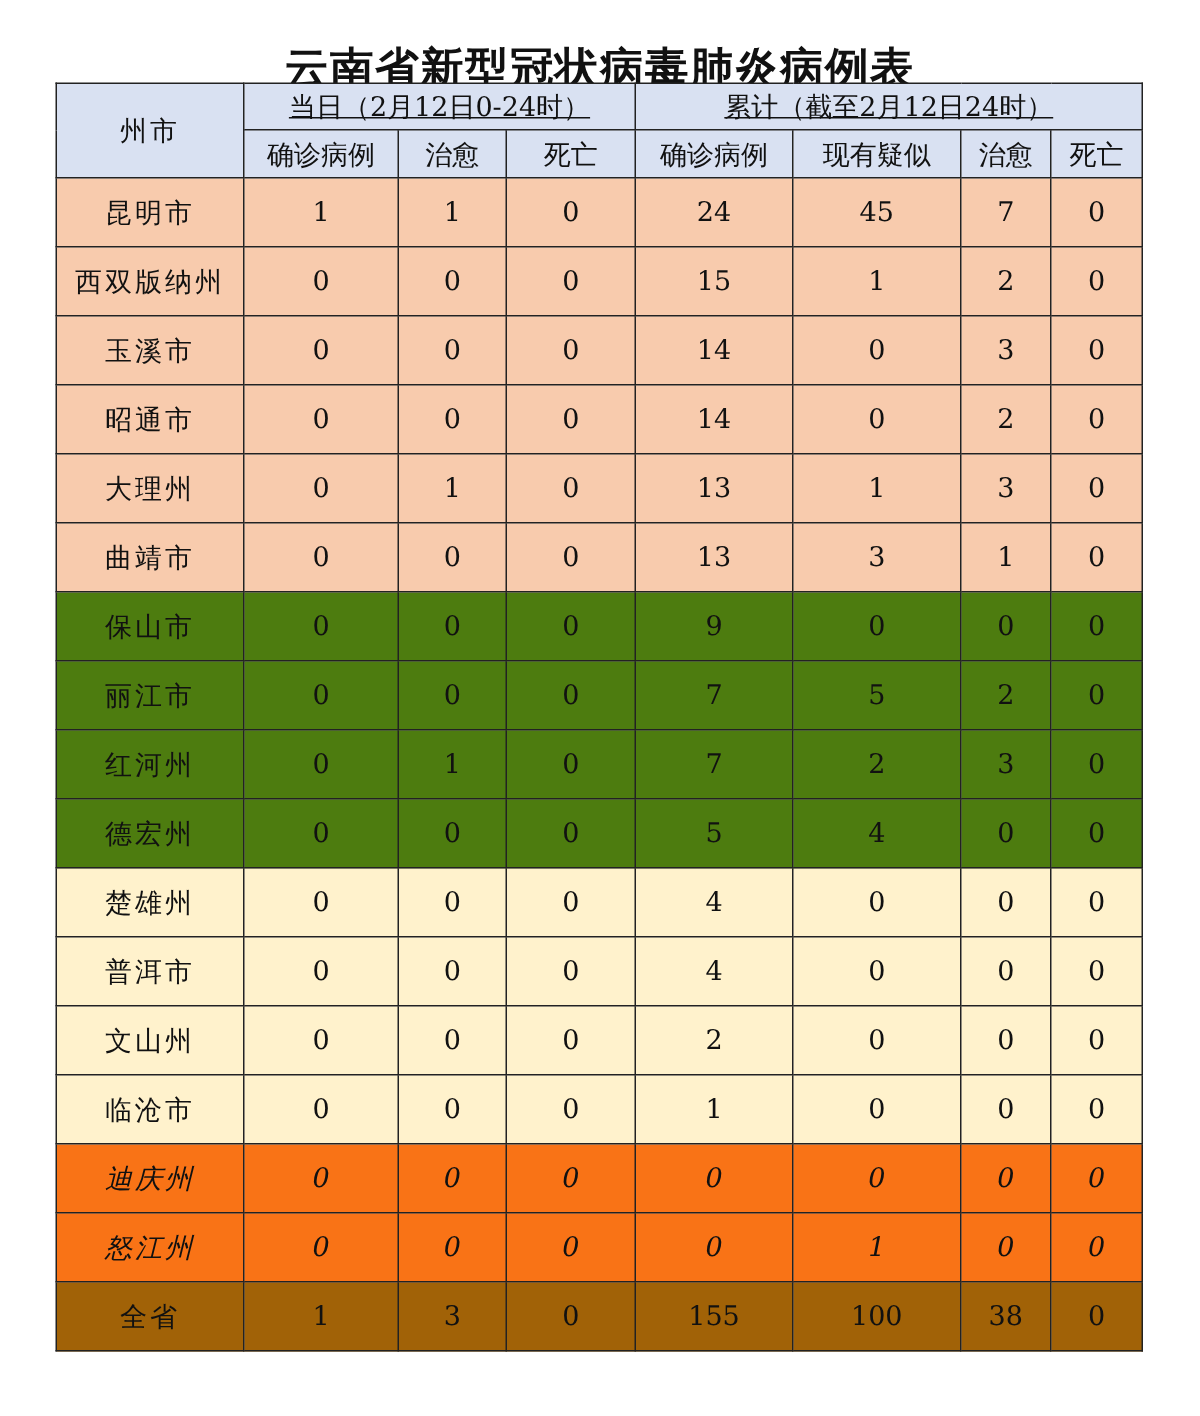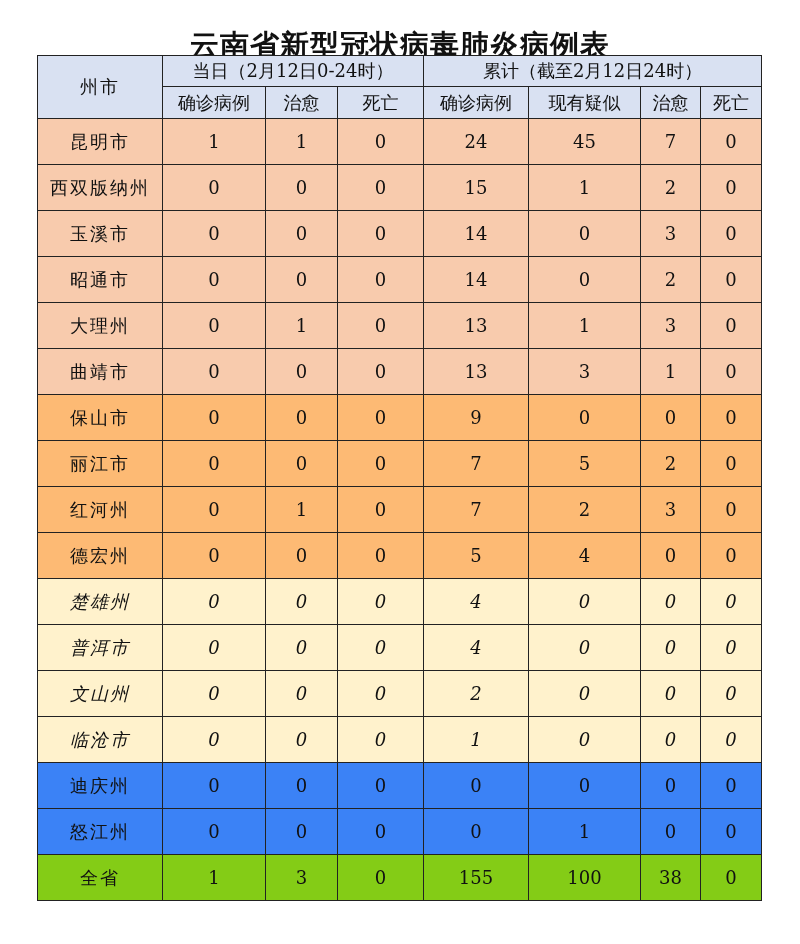--- a/index.html
+++ b/index.html
@@ -1,27 +1,27 @@
 <!DOCTYPE html>
 <html><head>
 <meta charset="utf-8">
 <style>
   html, body { margin: 0; padding: 0; background: #ffffff; }
   body { width: 800px; height: 944px; position: relative; font-family: "DejaVu Serif", "Liberation Serif", serif; color: #111; }
   .title { position: absolute; top: 6px; left: 0; width: 800px; text-align: center; font-size: 29px; font-weight: bold; letter-spacing: 1px; line-height: 40px; margin-top: 19px; }
   table { position: absolute; left: 37px; top: 55px; border-collapse: collapse; table-layout: fixed; width: 724px; }
   td, th { border: 1.5px solid #222; text-align: center; padding: 0; font-weight: normal; font-size: 18px; }
   th { background: #D9E1F2; height: 31px; font-size: 18px; }
-  .hdr-group { height: 30px; }
+  .hdr-group { height: 30px; text-decoration: underline; }
   td { height: 45px; }
   tr.peach td { background: #F8CBAD; }
-  tr.gold td { background: #fdba74; }
-  tr.pale td { background: #FFF2CC; font-style: italic; }
-  tr.white td { background: #3b82f6; }
-  tr.total td { background: #84cc16; }
+  tr.gold td { background: #4d7c0f; }
+  tr.pale td { background: #FFF2CC; }
+  tr.white td { background: #f97316; font-style: italic; }
+  tr.total td { background: #a16207; }
   td.name { letter-spacing: 2px; }
 </style>
 </head>
 <body>
 
 <div class="title">云南省新型冠状病毒肺炎病例表</div>
 
 <table>
   <colgroup>
     <col style="width:125px">

